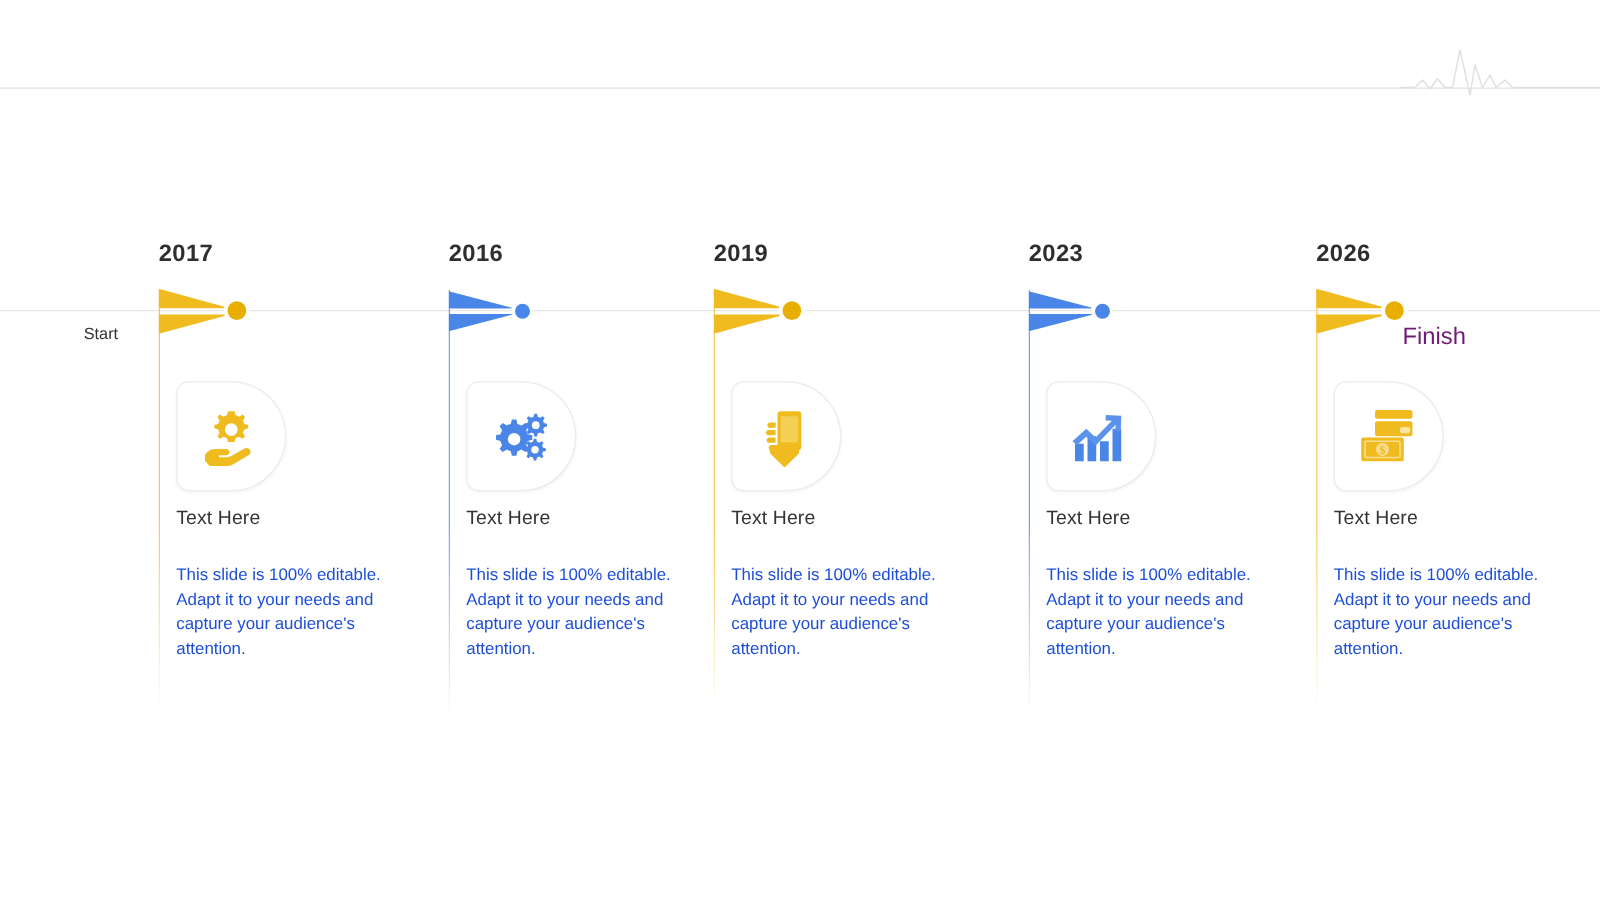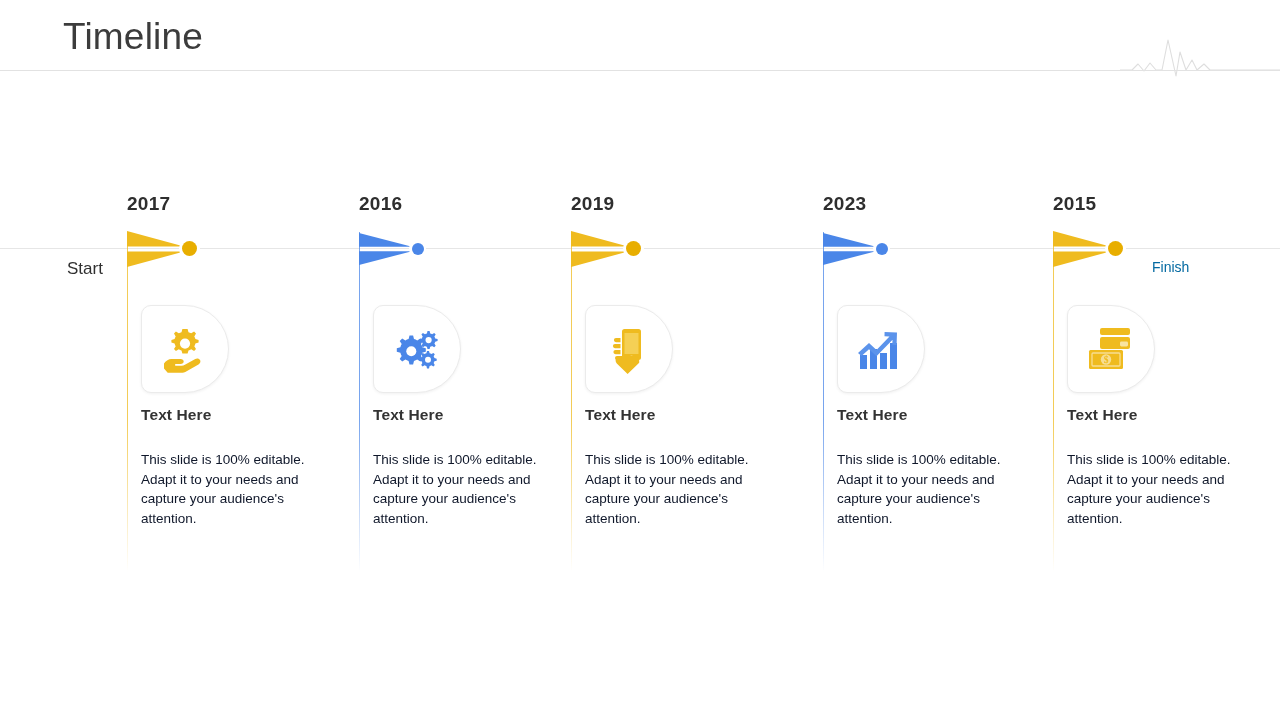--- a/index.html
+++ b/index.html
@@ -118,58 +118,57 @@
   .icon-badge svg {
     display: block;
   }
 
   
   .milestone-heading {
     position: absolute;
     left: 14px;
     top: 406px;
     font-size: 15.5px;
-    font-weight: bold;
+    font-weight: normal;
     color: #333333;
     letter-spacing: 0.1px;
     white-space: nowrap;
   }
   .milestone-body {
     position: absolute;
     left: 14px;
     top: 450px;
     width: 168px;
     font-size: 13.5px;
     line-height: 19.5px;
-    color: #0f172a;
+    color: #1d4ed8;
   }
 
   
   #start-label {
     position: absolute;
     left: 67px;
     top: 259px;
-    font-size: 17px;
+    font-size: 13px;
     color: #303030;
     white-space: nowrap;
   }
   #finish-label {
     position: absolute;
-    left: 1152px;
+    left: 1122px;
     top: 259px;
-    font-size: 14px;
-    color: #0369a1;
+    font-size: 19px;
+    color: #701a75;
     white-space: nowrap;
   }
 </style>
 </head>
 <body>
 
 <div id="slide-header">
-  <div id="page-title">Timeline</div>
 
   <div id="pulse-decoration">
     <svg width="160" height="52" viewBox="0 0 160 52">
       <polyline points="0,40 12,40 18,34 24,41 30,33 36,40 42,40 48,10 56,46 60,22 66,40 72,30 77,40 84,34 90,40 160,40" fill="none" stroke="#dedede" stroke-width="1.1" stroke-linejoin="round" stroke-linecap="round"></polyline>
     </svg>
   </div>
 
   <div id="header-divider"></div>
 </div>
 
@@ -280,21 +279,21 @@
         <path d="M2 28 l11-10 7.5 7 13-13.5 -5-0.2 0.1-4.3 12.4 0.5 -0.4 12.4 -4.3-0.2 0.2-5 -16 16.6 -7.5-7 -7.5 6.8z" fill="#5B93EB"></path>
       </g>
     </svg>
   </div>
   <div class="milestone-heading">Text Here</div>
   <div class="milestone-body">This slide is 100% editable. Adapt it to your needs and capture your audience's attention.</div>
 </div>
 
 <div class="milestone" id="ms-4" style="left:1053px">
   <div class="milestone-pole" style="background: linear-gradient(rgb(239, 187, 31) 0%, rgb(239, 187, 31) 55%, rgba(255, 255, 255, 0) 100%); opacity: 0.75;"></div>
-  <div class="milestone-year">2015</div>
+  <div class="milestone-year">2026</div>
   <div class="flag">
     <svg width="72" height="36" viewBox="0 0 72 36">
       <polygon points="0,0 57,15.5 0,15.5" fill="#EFBB1F"></polygon>
       <polygon points="0,20.5 57,20.5 0,36" fill="#EFBB1F"></polygon>
     </svg>
   </div>
   <div class="flag-dot" style="left:52px; top:238px; width:21px; height:21px;">
     <div class="flag-dot-inner" style="left:3px; top:3px; width:15px; height:15px; background:#E8AE00;"></div>
   </div>
   <div class="icon-badge">

